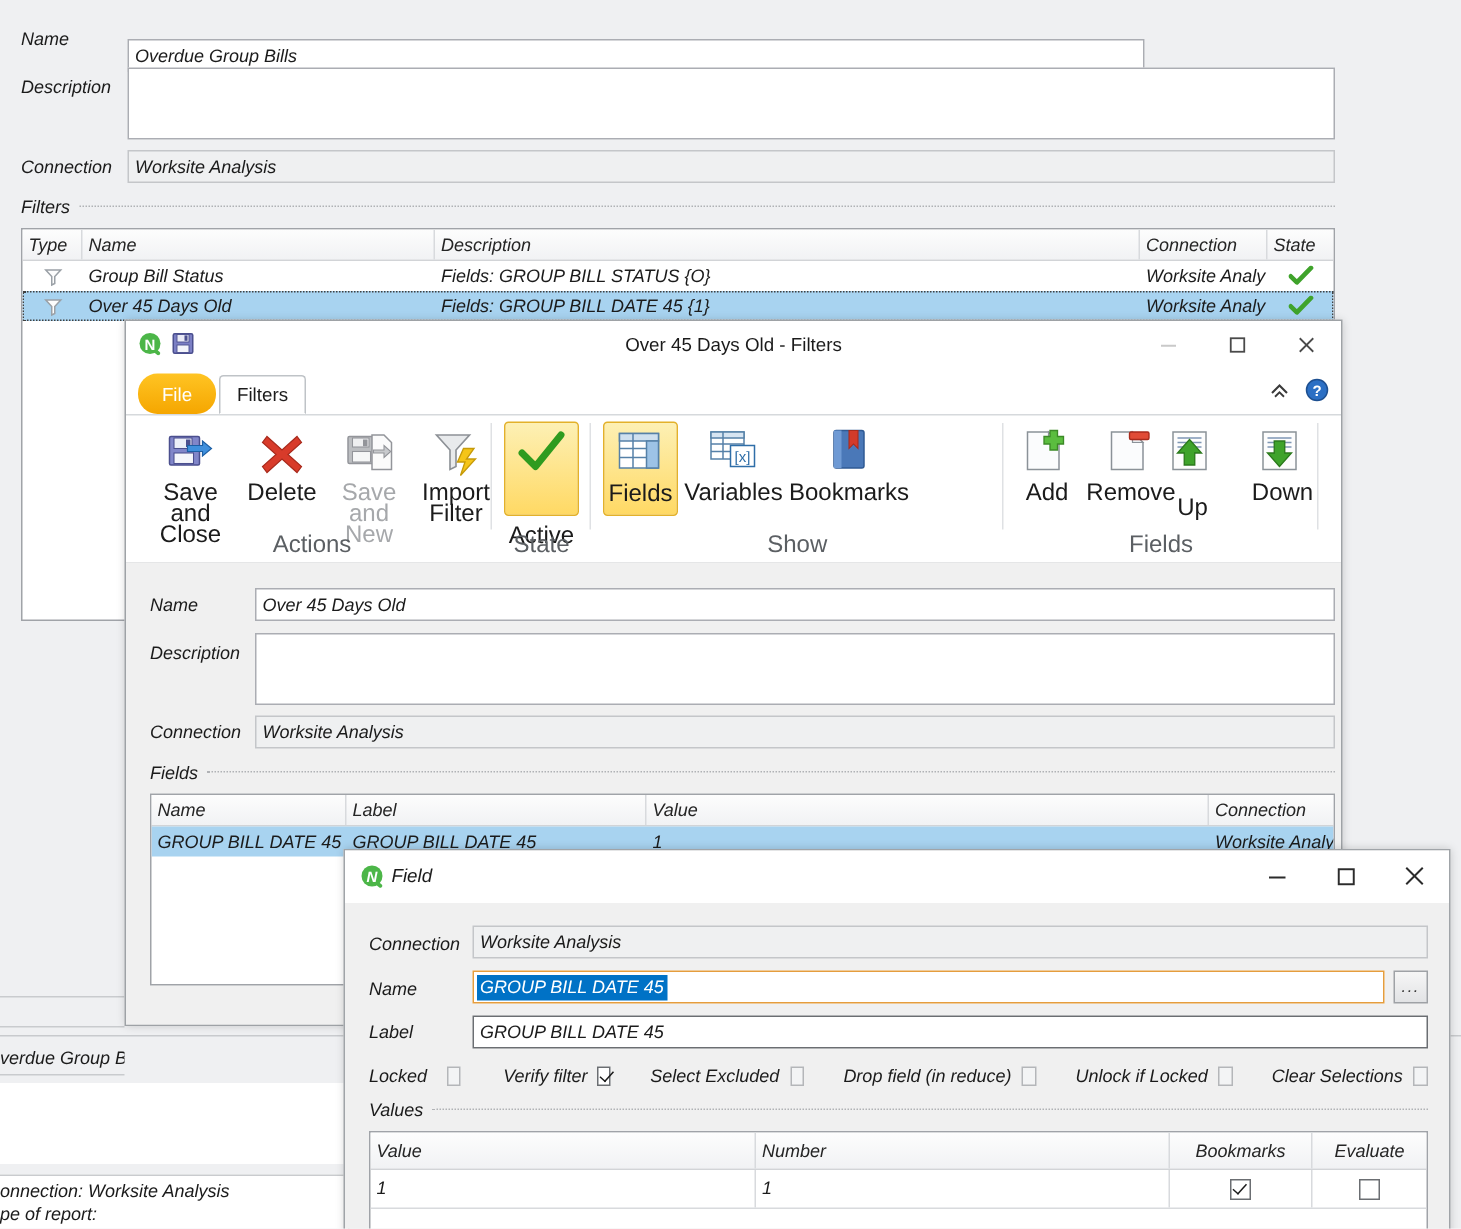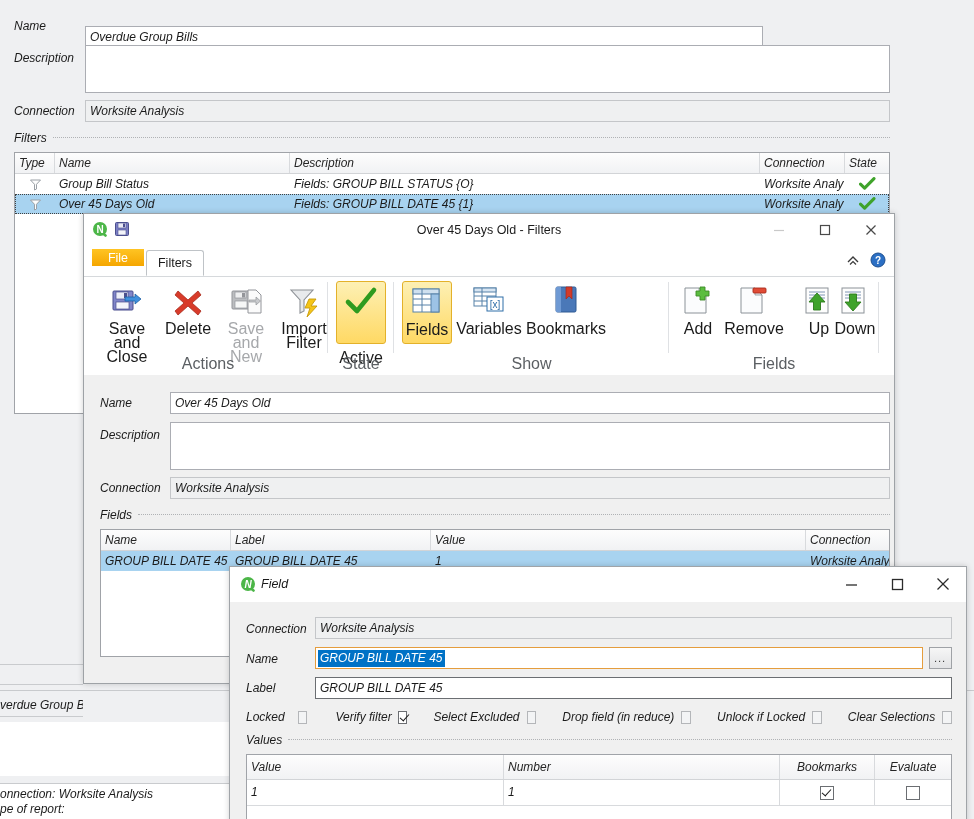--- a/index.html
+++ b/index.html
@@ -71,22 +71,23 @@
   .wbtn.dis{color:#c9c9c9;}
   .wbtn svg{display:block;}
 
   
   .tabstrip{height:28px;position:relative;background:#ffffff;}
   .tab{
     position:absolute;top:2px;height:26px;display:flex;align-items:center;
     justify-content:center;font-size:12.5px;box-sizing:border-box;
   }
   .tab.file{
-    left:8px;width:52px;background:#ffb900;color:#ffffff;top:1px;height:17px;
+    left:8px;width:52px;background:#ffb900;color:#ffffff;top:1px;height:27px;
     background:linear-gradient(#ffc423,#f5a600);
+    border-radius:13px;
   }
   .tab.on{
     left:62px;width:58px;background:#ffffff;color:#1b1b1b;
     border:1px solid #bfc3c7;border-bottom:1px solid #ffffff;
     border-radius:3px 3px 0 0;
   }
   .ribbon{
     position:relative;background:#ffffff;border-top:1px solid #d6d9dc;
     border-bottom:1px solid #b6babe;
   }
@@ -387,21 +388,21 @@
         <div class="ricon">
           <svg width="30" height="30" viewBox="0 0 30 30">
             <path d="M4 3 h14 l7 7 v18 h-21z" fill="#fbfcfd" stroke="#8b9298"></path>
             <path d="M18 3 v7 h7z" fill="#e8ecef" stroke="#8b9298" stroke-width="0.8"></path>
             <rect x="16" y="3" width="13" height="5" rx="1" fill="#e04b36" stroke="#a82a1c" stroke-width="0.9"></rect>
           </svg>
         </div>
         <div class="cap">Remove</div>
       </div>
 
-      <div class="rbtn" style="left:130px;width:40px;">
+      <div class="rbtn" style="left:106px;width:40px;gap:10px;">
         <div class="ricon">
           <svg width="30" height="30" viewBox="0 0 30 30">
             <rect x="4" y="3" width="22" height="25" fill="#fdfdfd" stroke="#8b9298"></rect>
             <line x1="7" y1="7" x2="23" y2="7" stroke="#7e96b4"></line>
               <line x1="7" y1="10" x2="23" y2="10" stroke="#7e96b4"></line>
             <line x1="7" y1="13" x2="23" y2="13" stroke="#7e96b4"></line>
             <path d="M15 8 l8 9 h-4.5 v8 h-7 v-8 H7z" fill="#3fa32b" stroke="#2b7a1c" stroke-width="0.9"></path>
           </svg>
         </div>
         <div class="cap">Up</div>

